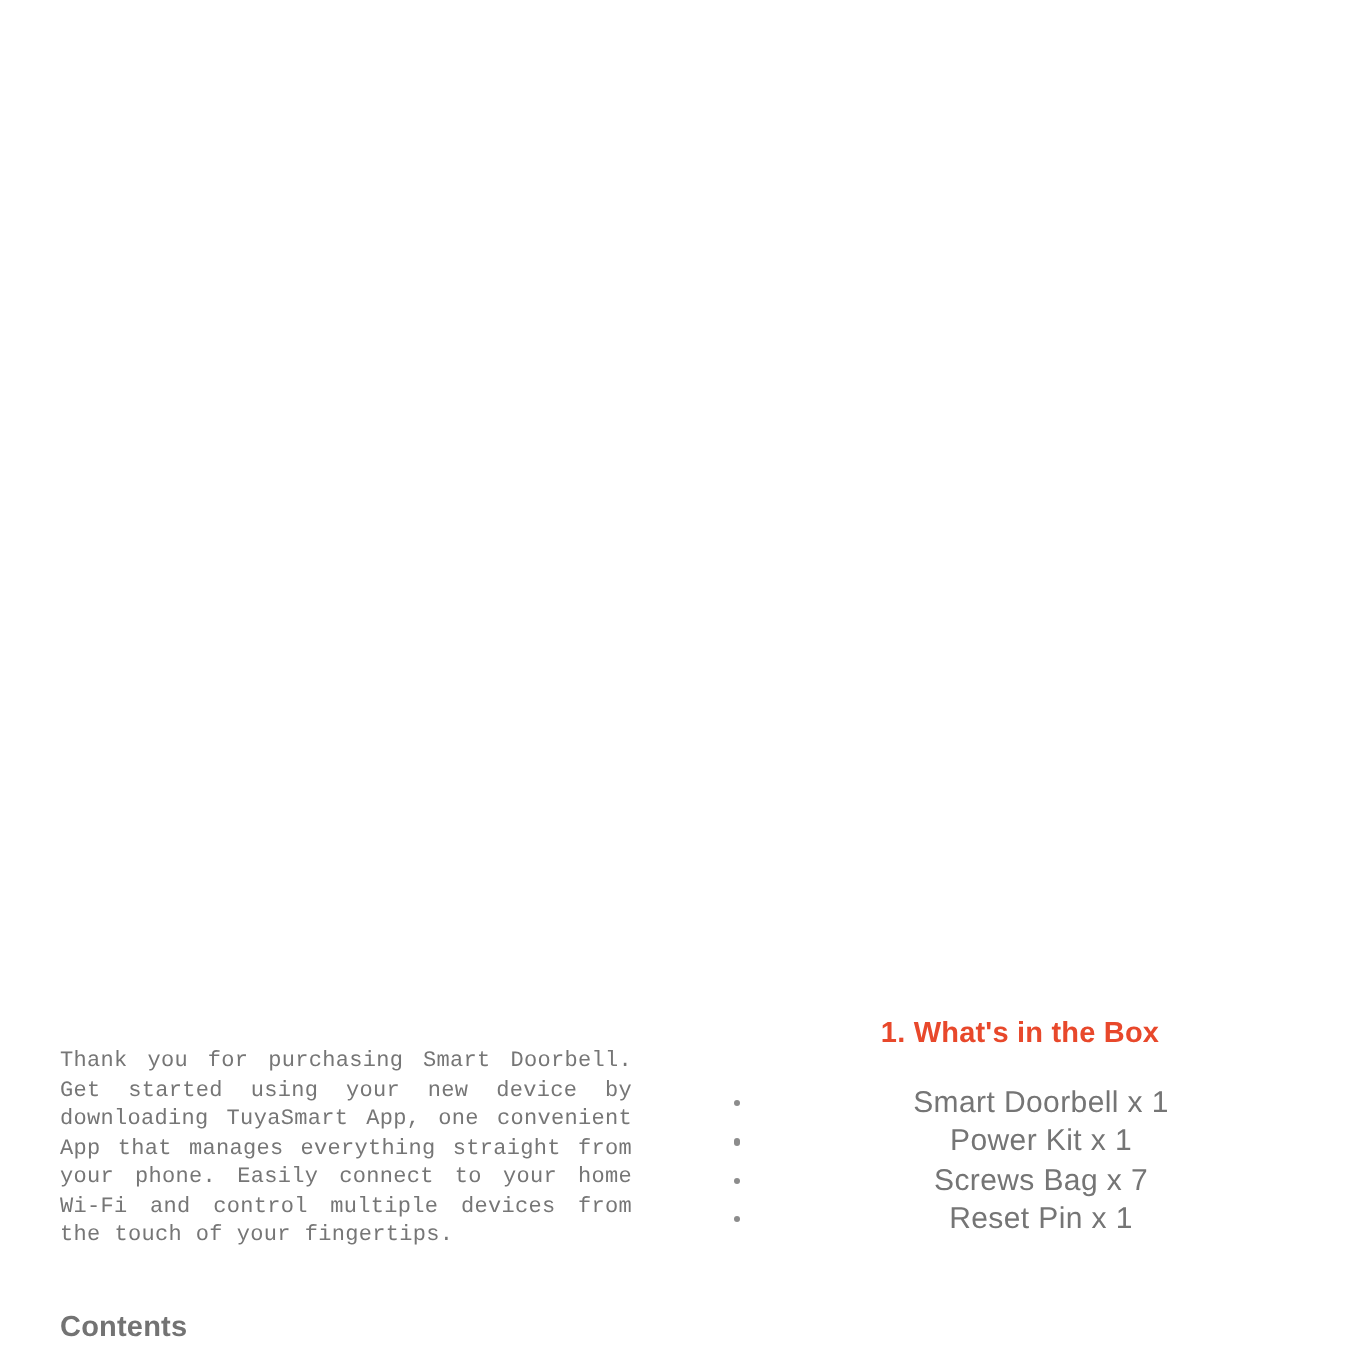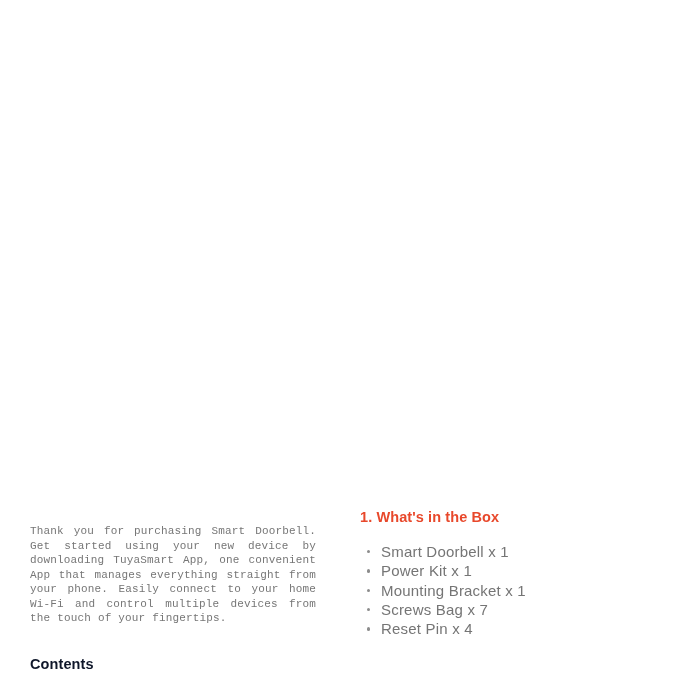--- a/index.html
+++ b/index.html
@@ -44,30 +44,31 @@
   }
 
   .heading-contents {
     position: absolute;
     left: 30px;
     top: 655px;
     margin: 0;
     font-size: 14.5px;
     line-height: 18px;
     font-weight: bold;
-    color: #0f172a;
+    color: #737373;
     letter-spacing: 0.1px;
   }
 
   
   .col-right {
     position: absolute;
     left: 360px;
     top: 508px;
     width: 300px;
+    text-align: center;
   }
 
   .heading-box {
     margin: 0 0 16px 0;
     font-size: 14.5px;
     line-height: 18px;
     font-weight: bold;
     color: #e8482b;
     letter-spacing: 0.1px;
   }
@@ -108,19 +109,18 @@
   </div>
 
   <h2 class="heading-contents">Contents</h2>
 
   <div class="col-right">
     <h2 class="heading-box">1. What's in the Box</h2>
 
     <ul class="box-list" id="box-list">
         <li class="box-list-item"><span class="bullet-dot"></span><span>Smart Doorbell x 1</span></li>
         <li class="box-list-item"><span class="bullet-dot"></span><span>Power Kit x 1</span></li>
-        <li class="box-list-item"><span class="bullet-dot"></span><span>Mounting Bracket x 1</span></li>
         <li class="box-list-item"><span class="bullet-dot"></span><span>Screws Bag x 7</span></li>
-        <li class="box-list-item"><span class="bullet-dot"></span><span>Reset Pin x 4</span></li>
+        <li class="box-list-item"><span class="bullet-dot"></span><span>Reset Pin x 1</span></li>
       </ul>
   </div>
 
 </div>
 
 </body></html>

